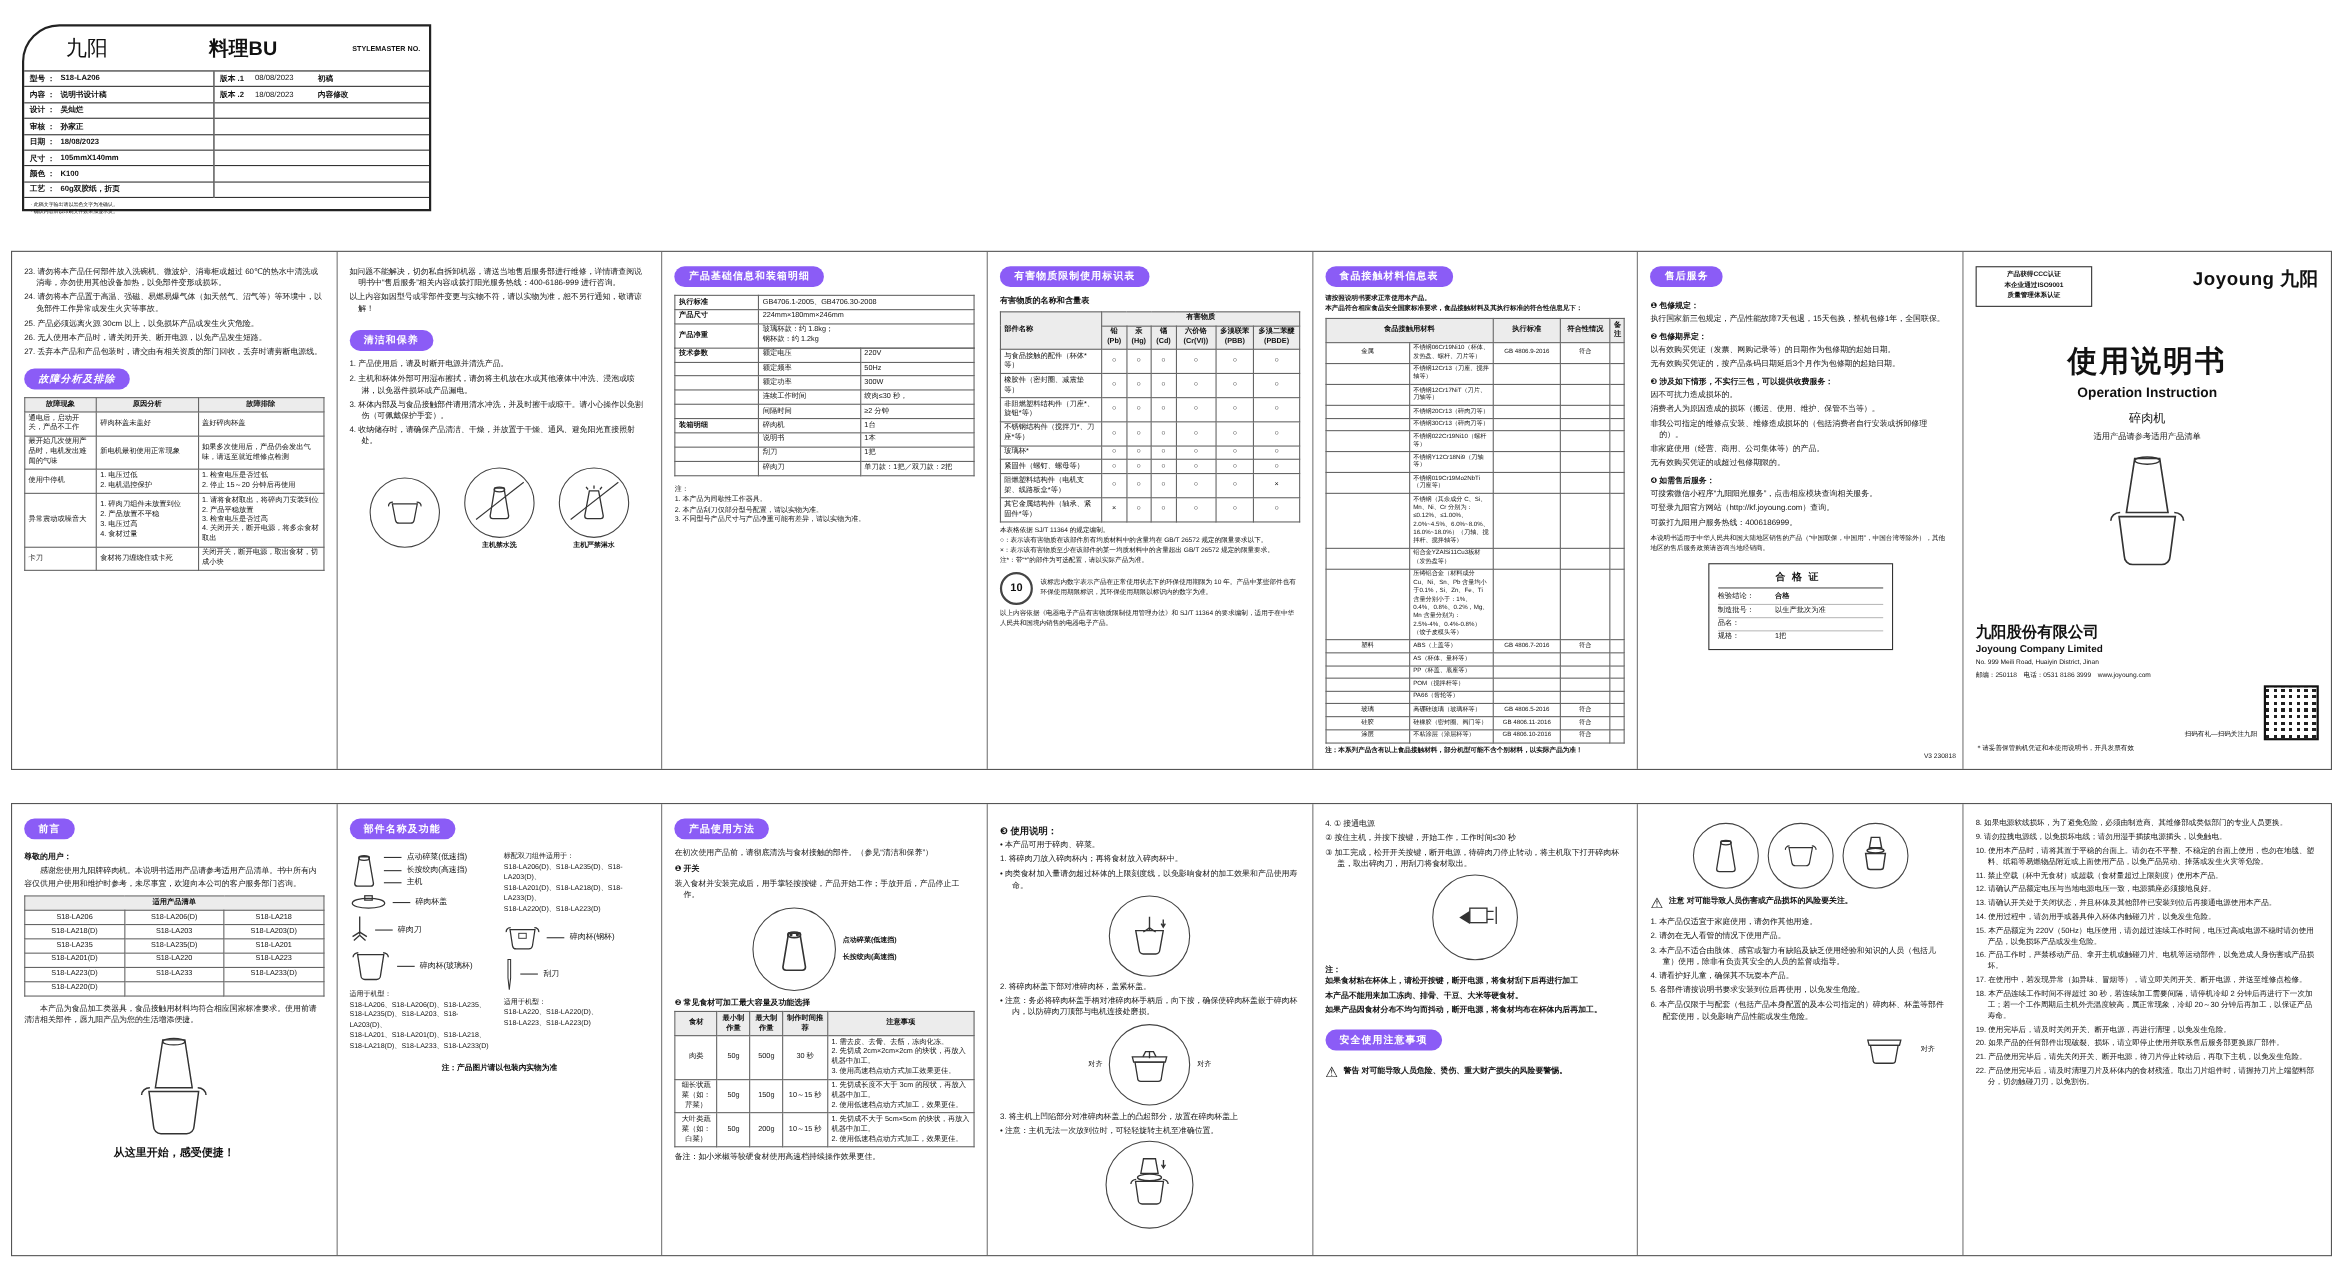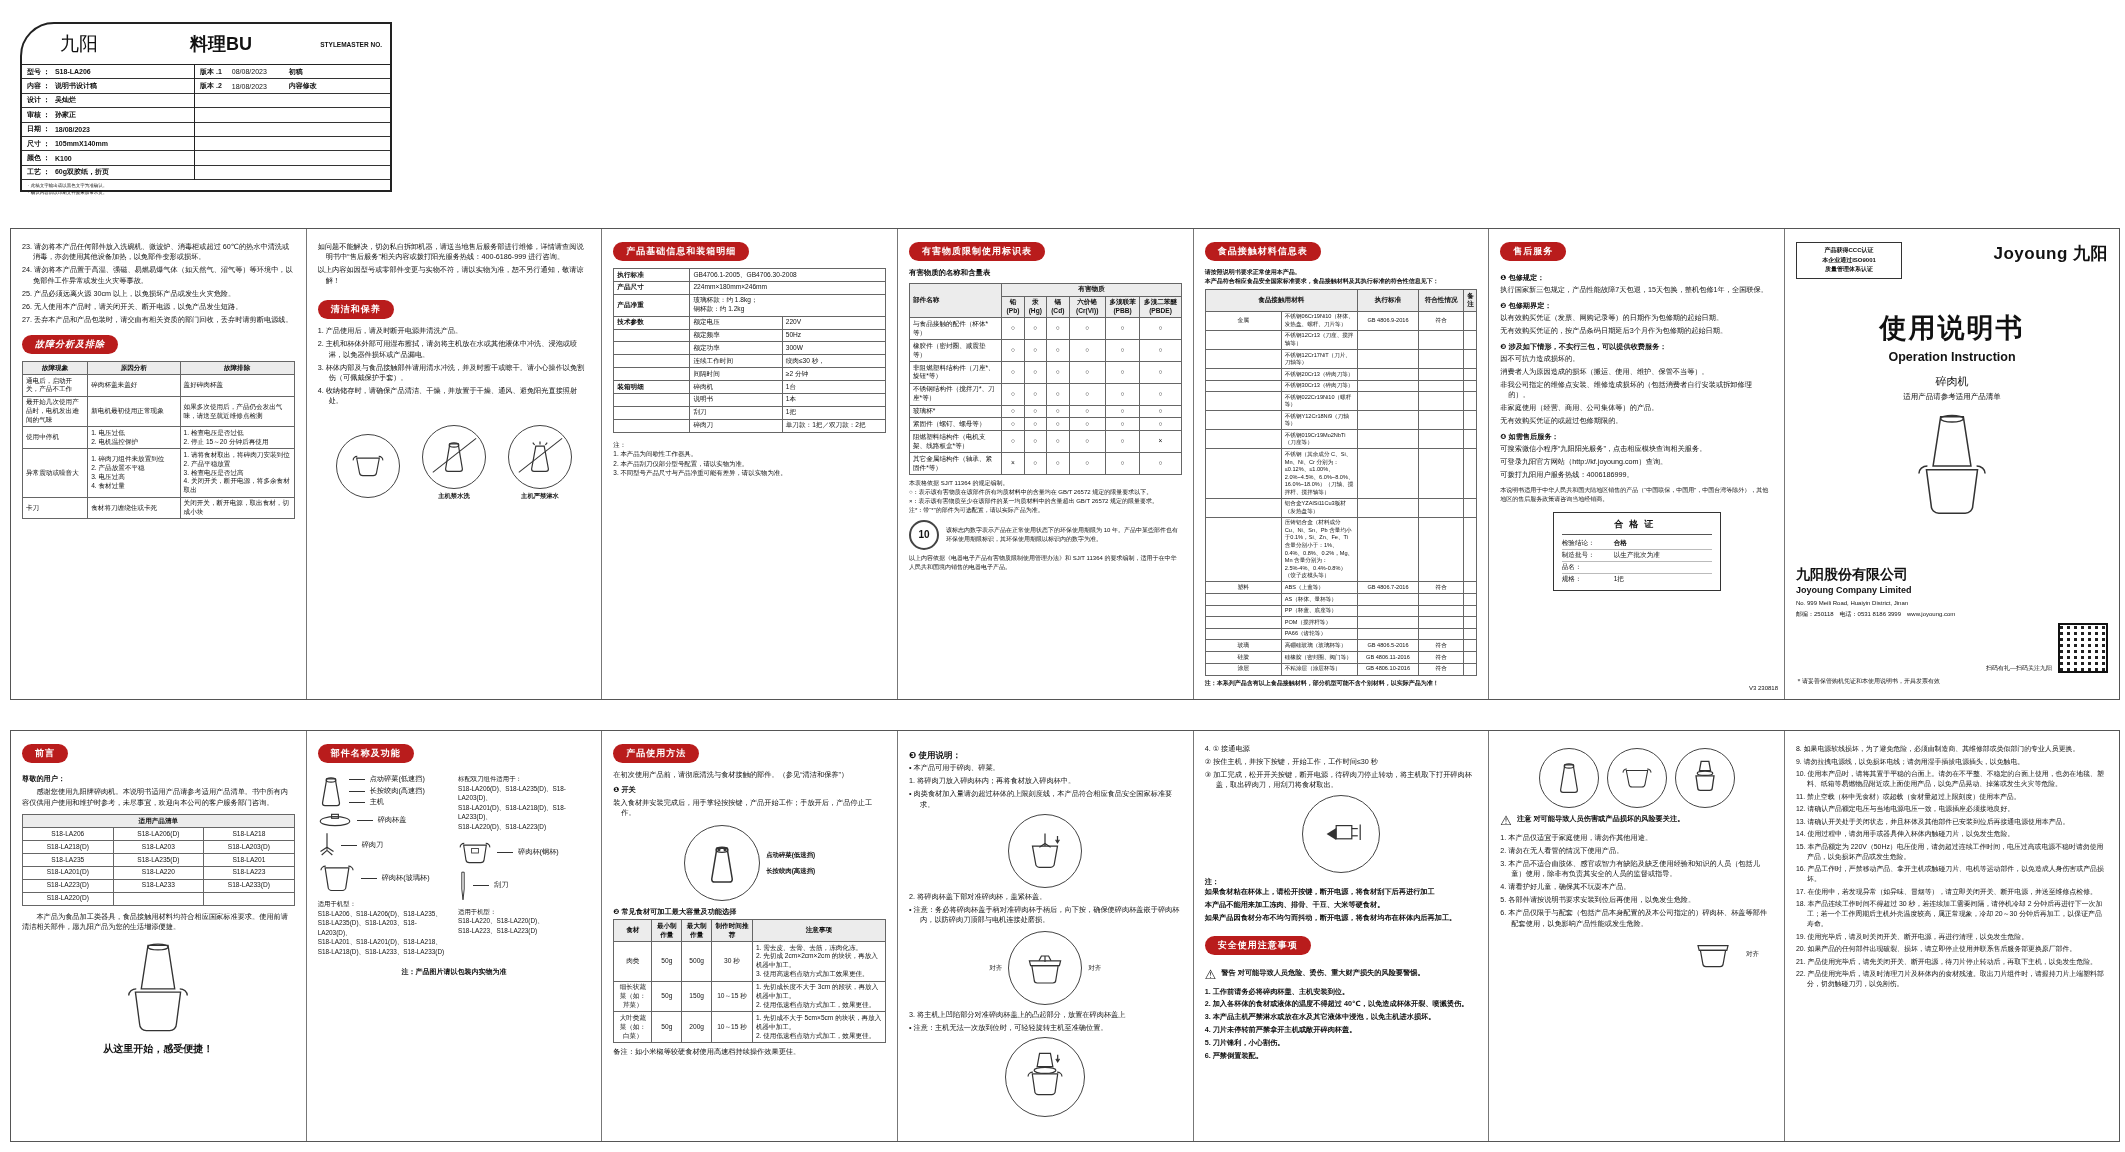--- a/index.html
+++ b/index.html
@@ -25,21 +25,21 @@
   
   .prow{position:absolute;display:flex;background:#fff;border:1.5px solid #555;box-sizing:border-box;}
   #row1{left:10px;top:228px;width:2110px;height:472px;}
   #row2{left:10px;top:730px;width:2110px;height:412px;}
   .panel{flex:1 1 0;border-right:1px solid #777;padding:13px 11px;box-sizing:border-box;
     overflow:hidden;position:relative;font-size:7.2px;line-height:1.45;}
   .panel:last-child{border-right:none;}
   .coverp{flex:0 0 334px;display:flex;flex-direction:column;}
   .widep{flex:0 0 334px;}
   
-  .badge{display:inline-block;background:#b91c1c;color:#fff;font-weight:bold;font-size:9px;
+  .badge{display:inline-block;background:#8b5cf6;color:#fff;font-weight:bold;font-size:9px;
     padding:3px 13px;border-radius:12px;margin-bottom:7px;letter-spacing:1px;}
   .hang{padding-left:11px;text-indent:-11px;margin-bottom:2.5px;}
   .bullet{padding-left:8px;text-indent:-8px;margin-bottom:2.5px;}
   .b{font-weight:bold;}
   .pre{white-space:pre-line;}
   .tbl{border-collapse:collapse;width:100%;}
   .tbl td,.tbl th{border:1px solid #666;padding:1.5px 3px;font-size:6.6px;line-height:1.35;
     vertical-align:middle;}
   .tbl th{background:#eceverf;}
   .tbl th{background:#ececec;font-weight:bold;text-align:center;}
@@ -954,21 +954,21 @@
           </tbody>
       </table>
       <div class="bullet" style="margin-top:4px;">备注：如小米椒等较硬食材使用高速档持续操作效果更佳。</div>
     </div>
 
     <div class="panel">
       <div class="sect-title" style="font-size:8.5px;">❸ 使用说明：</div>
       <div>
           <div class="hang">• 本产品可用于碎肉、碎菜。</div>
           <div class="hang">1. 将碎肉刀放入碎肉杯内；再将食材放入碎肉杯中。</div>
-          <div class="hang">• 肉类食材加入量请勿超过杯体的上限刻度线，本产品符合相应食品安全国家标准要求。</div>
+          <div class="hang">• 肉类食材加入量请勿超过杯体的上限刻度线，以免影响食材的加工效果和产品使用寿命。</div>
         </div>
       <div class="circrow">
         <div class="circ" style="width:72px;height:72px;">
           <svg width="40" height="40" viewBox="0 0 64 64">
             <line x1="32" y1="4" x2="32" y2="24" stroke="#333" stroke-width="2"></line>
             <path d="M32 20 l9 6 M32 20 l-9 6" fill="none" stroke="#333" stroke-width="2"></path>
             <path d="M12 24 h40 l-5 28 a6 6 0 0 1 -6 6 h-18 a6 6 0 0 1 -6 -6 z" fill="none" stroke="#333" stroke-width="2"></path>
             <path d="M52 8 v10 M49 14 l3 5 3 -5" fill="none" stroke="#333" stroke-width="2"></path>
           </svg>
         </div>
@@ -1029,28 +1029,20 @@
           <div class="bullet b">本产品不能用来加工冻肉、排骨、干豆、大米等硬食材。</div>
           <div class="bullet b">如果产品因食材分布不均匀而抖动，断开电源，将食材均布在杯体内后再加工。</div>
         </div>
       <div style="margin-top:12px;">
         <span class="badge">安全使用注意事项</span>
       </div>
       <div class="warnrow">
         <span class="warnicon">⚠</span>
         <span>警告 对可能导致人员危险、烫伤、重大财产损失的风险要警惕。</span>
       </div>
-      <div>
-          <div class="hang b">1. 工作前请务必将碎肉杯盖、主机安装到位。</div>
-          <div class="hang b">2. 加入各杯体的食材或液体的温度不得超过 40℃，以免造成杯体开裂、喷溅烫伤。</div>
-          <div class="hang b">3. 本产品主机严禁淋水或放在水及其它液体中浸泡，以免主机进水损坏。</div>
-          <div class="hang b">4. 刀片未停转前严禁拿开主机或敞开碎肉杯盖。</div>
-          <div class="hang b">5. 刀片锋利，小心割伤。</div>
-          <div class="hang b">6. 严禁倒置装配。</div>
-        </div>
     </div>
 
     <div class="panel">
       <div class="circrow" style="gap:8px;">
         <div class="circ" style="width:58px;height:58px;">
           <svg width="26" height="36" viewBox="0 0 40 60">
             <path d="M13 8 h14 l7 42 a4 4 0 0 1 -4 4 h-20 a4 4 0 0 1 -4 -4 z" fill="none" stroke="#333" stroke-width="2"></path>
             <ellipse cx="20" cy="10" rx="8" ry="3.5" fill="none" stroke="#333" stroke-width="2"></ellipse>
           </svg>
         </div>

